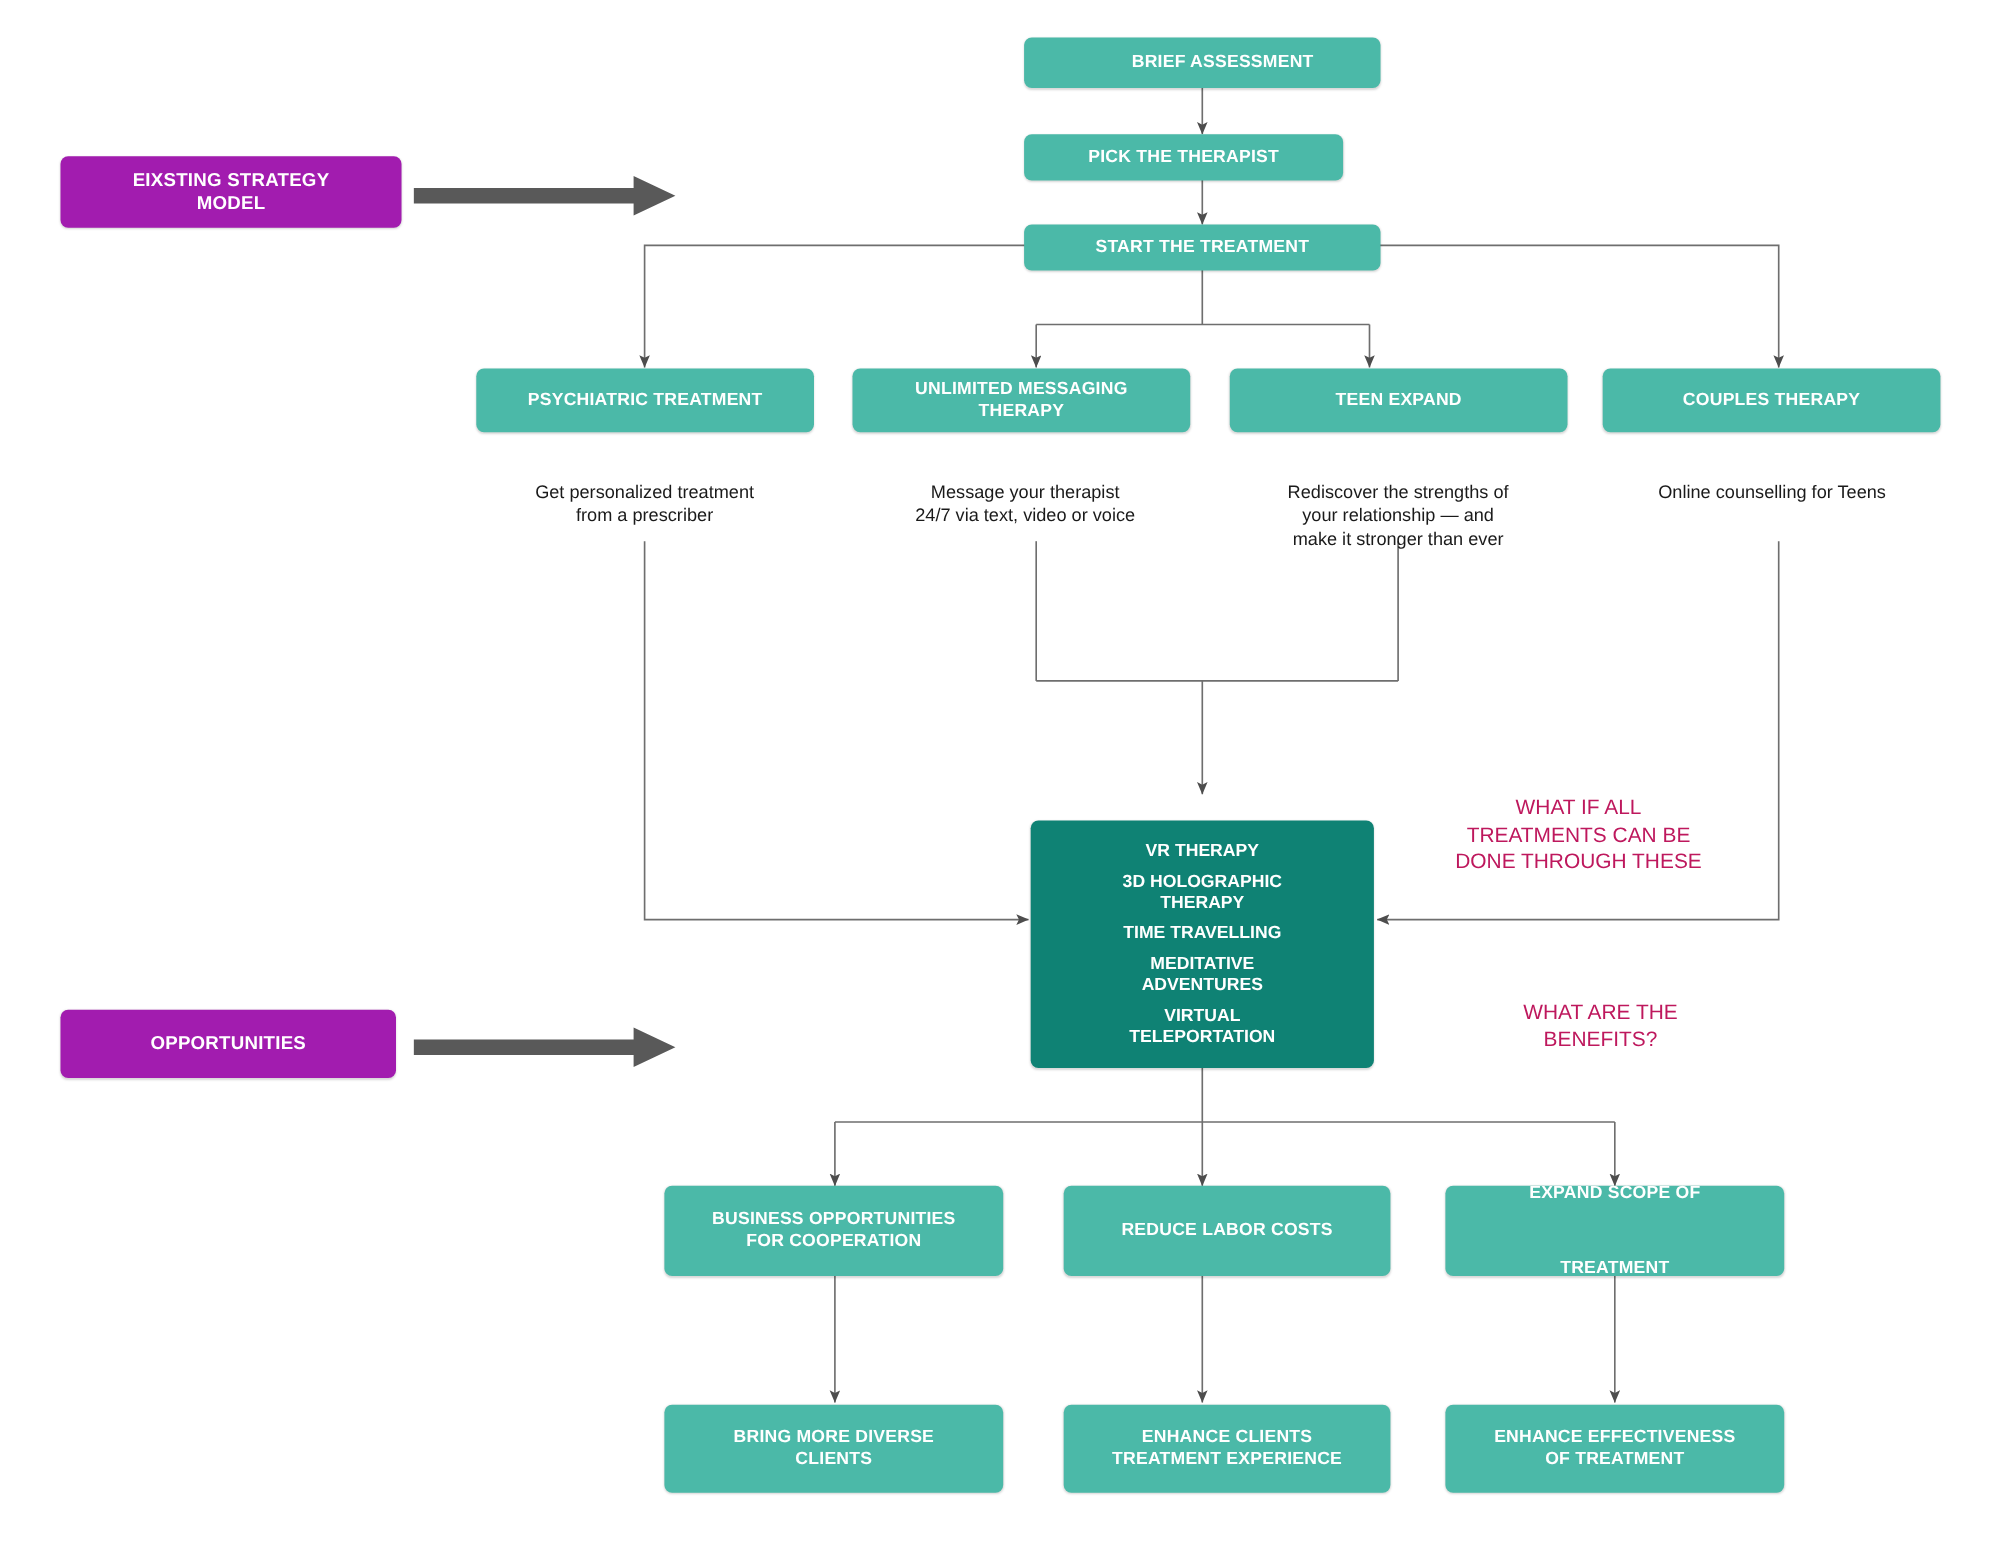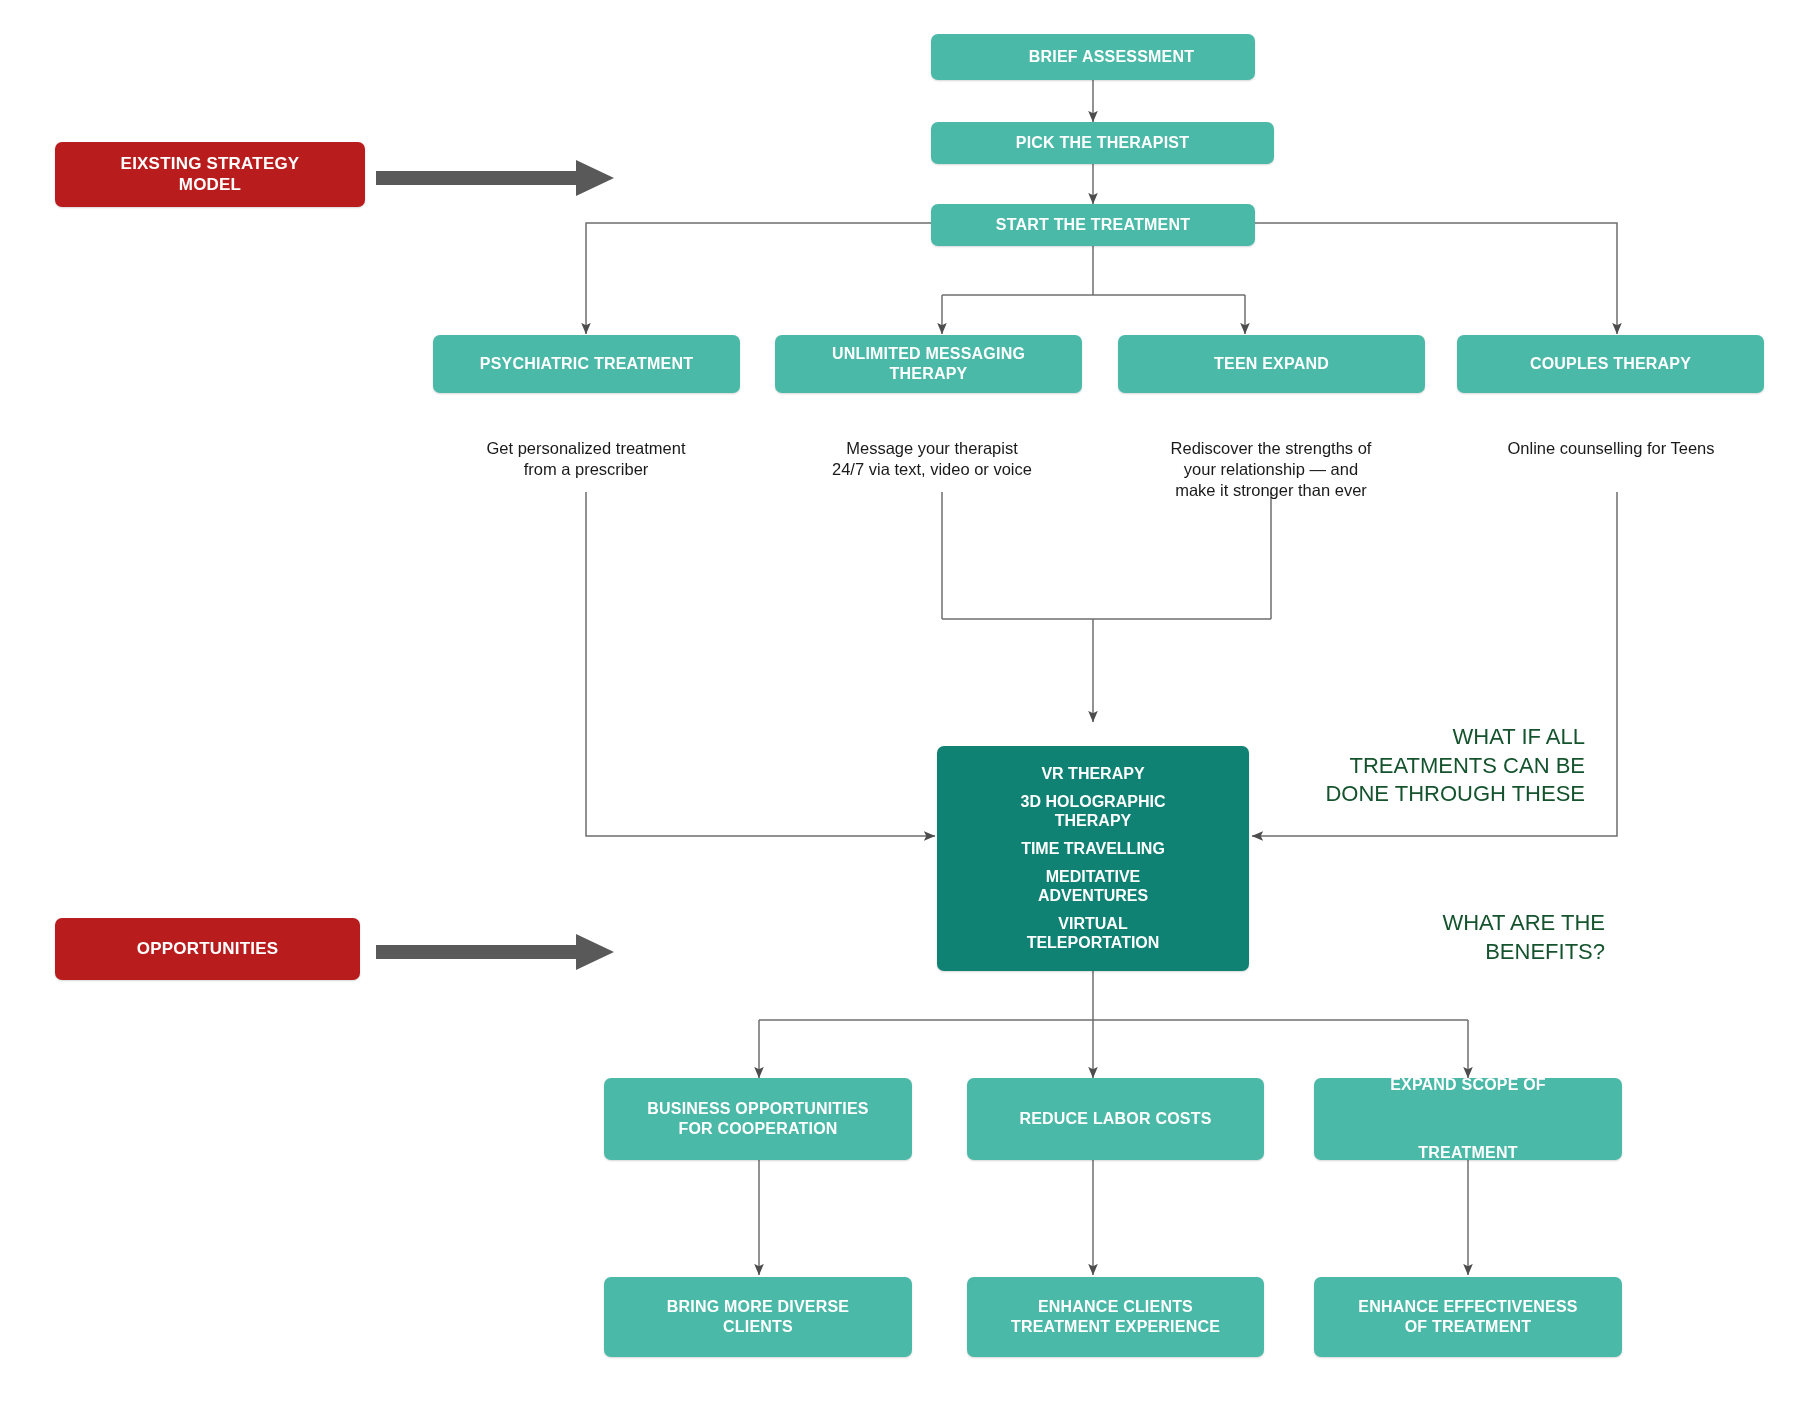--- a/index.html
+++ b/index.html
@@ -41,21 +41,21 @@
     line-height: 1.22;
     padding: 4px 10px;
     box-shadow: 0 1px 2px rgba(0,0,0,0.16);
     z-index: 3;
   }
   .node.light {
     background: #4bb9a8;
     font-size: 16px;
   }
   .node.dark {
-    background: #b91c1c;
+    background: #a21caf;
     font-size: 17px;
     text-align: right;
   }
 
   .stack {
     position: absolute;
     box-sizing: border-box;
     background: #0f8274;
     border-radius: 7px;
     display: flex;
@@ -79,23 +79,23 @@
   .caption {
     position: absolute;
     text-align: center;
     color: #1a1a1a;
     font-size: 16.5px;
     line-height: 1.28;
     z-index: 2;
   }
   .annotation {
     position: absolute;
-    text-align: right;
-    color: #14532d;
-    font-size: 22px;
+    text-align: center;
+    color: #be185d;
+    font-size: 19px;
     line-height: 1.3;
     z-index: 2;
   }
   .bigarrow {
     position: absolute;
     z-index: 2;
   }
 </style>
 </head>
 <body>
@@ -157,21 +157,21 @@
   </div>
 
   <svg class="bigarrow" style="left:376px; top:932px;" width="240" height="40" viewBox="0 0 240 40">
     <path d="M0,13 L200,13 L200,2 L238,20 L200,38 L200,27 L0,27 Z" fill="#595959"></path>
   </svg>
 
   <div class="node light" style="left:931px; top:34px; width:324px; height:46px;padding-left:47px;">
     <span>BRIEF ASSESSMENT</span>
   </div>
 
-  <div class="node light" style="left:931px; top:122px; width:343px; height:42px;">
+  <div class="node light" style="left:931px; top:122px; width:290px; height:42px;">
     <span>PICK THE THERAPIST</span>
   </div>
 
   <div class="node light" style="left:931px; top:204px; width:324px; height:42px;">
     <span>START THE TREATMENT</span>
   </div>
 
   <div class="node light" style="left:433px; top:335px; width:307px; height:58px;">
     <span>PSYCHIATRIC TREATMENT</span>
   </div>

